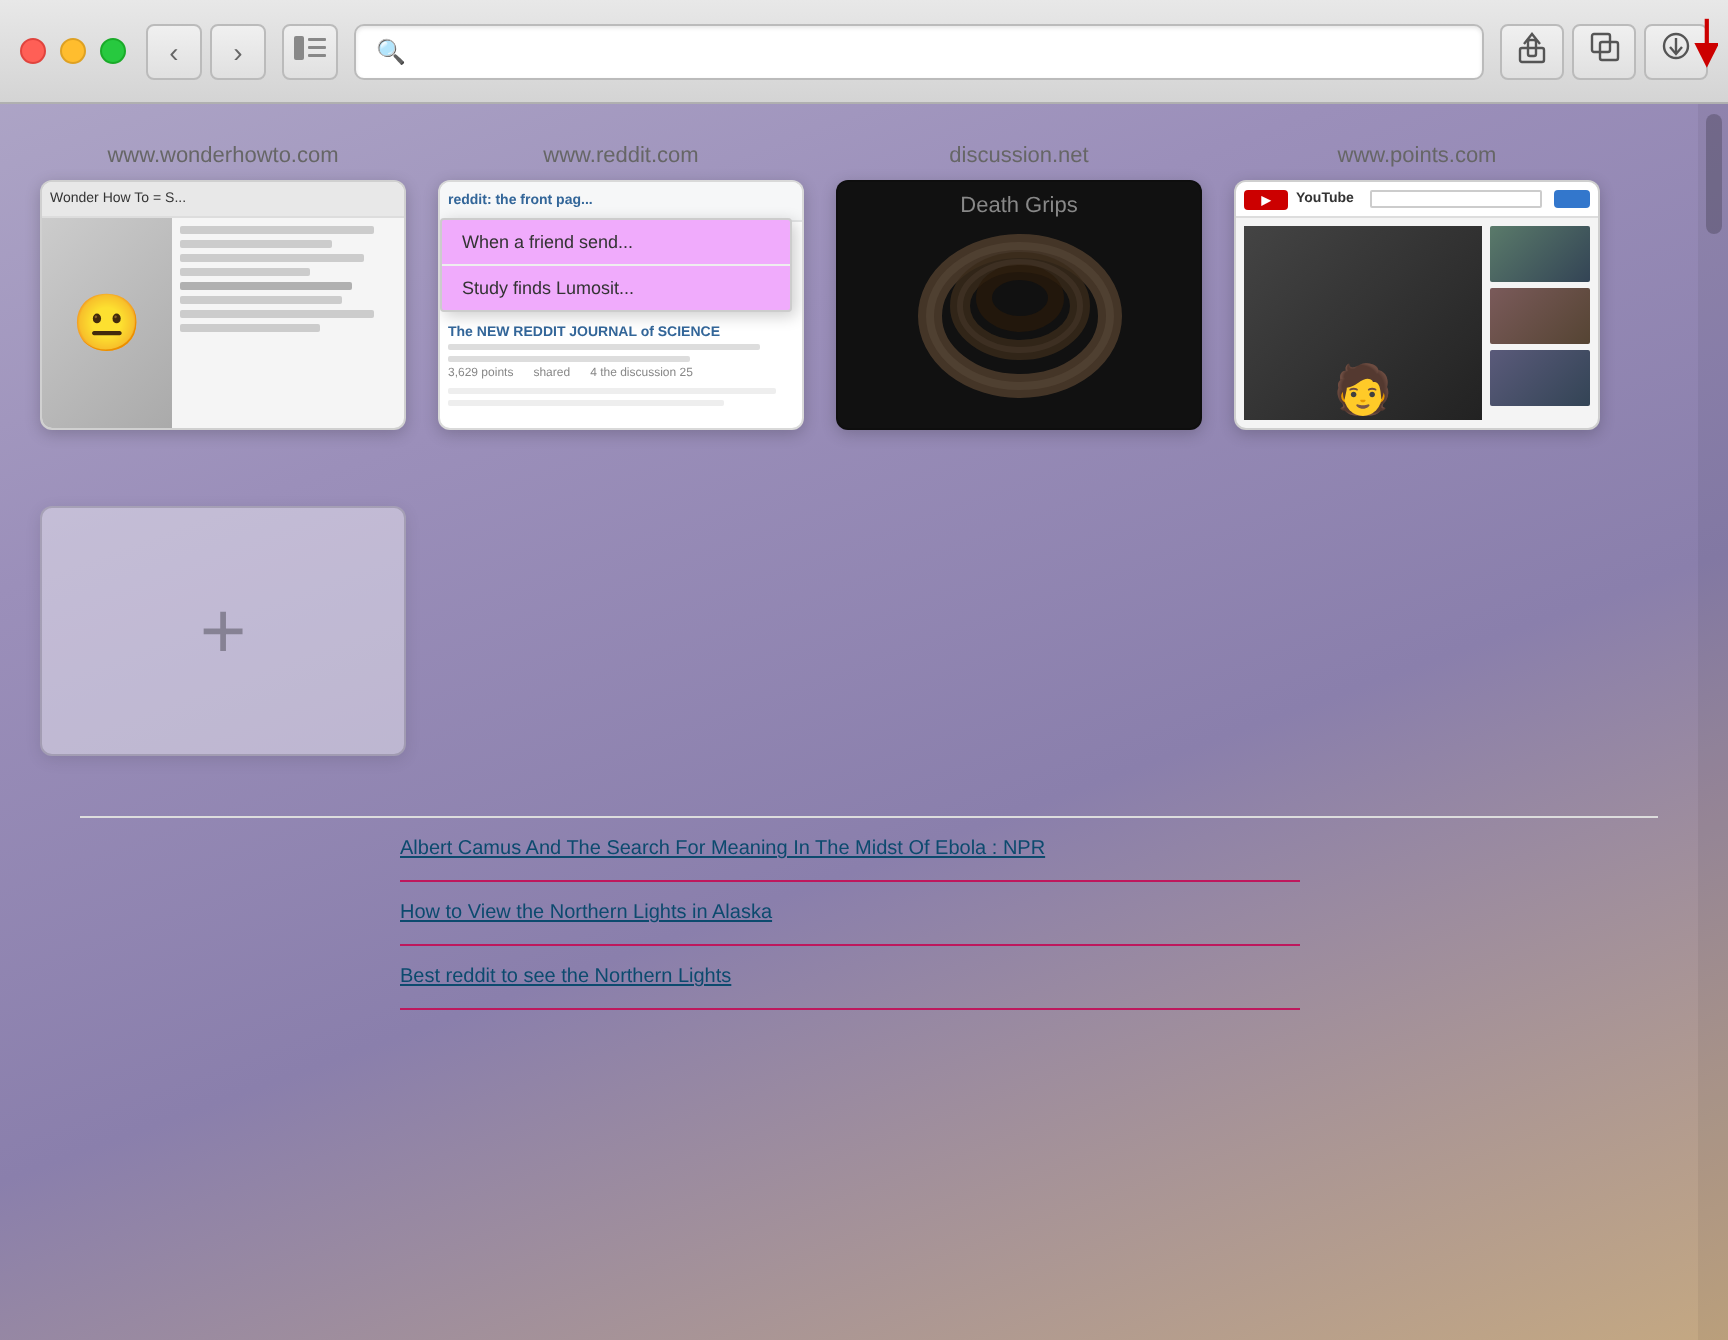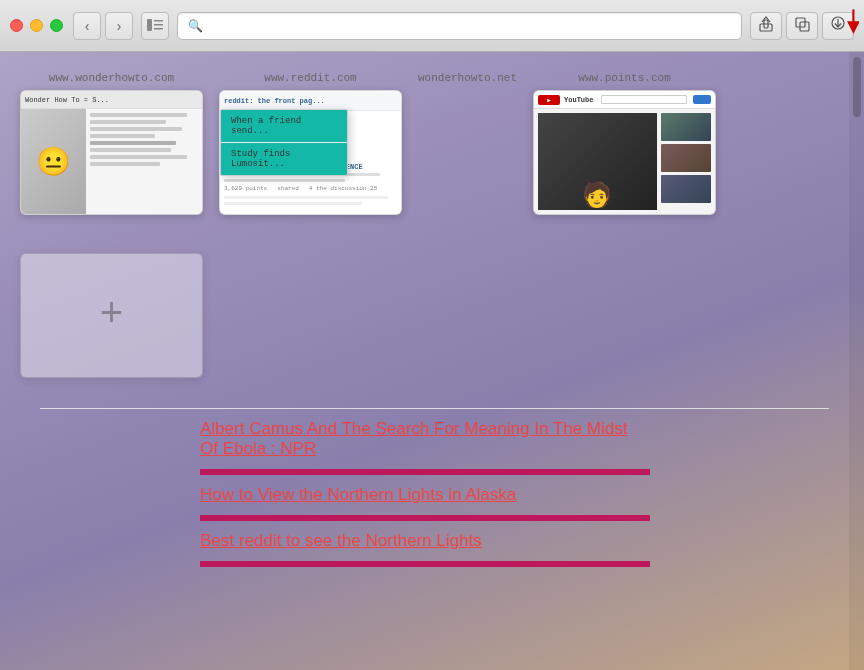--- a/index.html
+++ b/index.html
@@ -129,21 +129,20 @@
       flex: 1;
       padding: 20px 20px 0 20px;
       overflow: hidden;
     }
 
     
     .tabs-row {
       display: flex;
       gap: 16px;
       margin-bottom: 12px;
-      font-family: Liberation Mono, monospace;
     }
 
     .tab-card {
       display: flex;
       flex-direction: column;
       align-items: center;
     }
 
     .tab-url {
       font-size: 11px;
@@ -234,22 +233,22 @@
       padding: 0 4px;
       font-size: 7px;
       color: #336699;
       font-weight: bold;
     }
 
     .reddit-dropdown {
       position: absolute;
       top: 18px;
       left: 0;
-      width: 128px;
-      background: #14b8a6;
+      width: 176px;
+      background: #f0abfc;
       border: 1px solid #ccc;
       box-shadow: 2px 2px 8px rgba(0,0,0,0.2);
       z-index: 10;
       border-radius: 2px;
     }
 
     .reddit-dropdown-item {
       padding: 6px 10px;
       font-size: 9px;
       color: #333;
@@ -417,23 +416,23 @@
       font-weight: 400;
     }
 
     .iphone-links {
       border-top: 1px solid #ddd;
       padding-left: 160px;
     }
 
     .iphone-link {
       padding: 10px 0;
-      border-bottom: 6px solid #be185d;
-      font-size: 17px;
-      color: #ef4444;
+      border-bottom: 1px solid #be185d;
+      font-size: 10px;
+      color: #0c4a6e;
       cursor: pointer;
       display: block;
       max-width: 450px;
     }
 
     
     .scrollbar {
       width: 15px;
       background: rgba(0,0,0,0.05);
       display: flex;
@@ -590,21 +589,40 @@
                 <span>4 the discussion 25</span>
               </div>
               <div class="preview-line" style="width:95%; background:#eee; height:3px; margin-top:4px;"></div>
               <div class="preview-line" style="width:80%; background:#eee; height:3px;"></div>
             </div>
           </div>
         </div>
       </div>
 
       <div class="tab-card">
-        <div class="tab-url">wonderhowto.net</div>
+        <div class="tab-url">discussion.net</div>
+        <div class="tab-preview preview-deathgrips">
+          <div style="text-align:center; color:#888; font-size:11px; position:absolute; top:6px; left:0; right:0;">Death Grips</div>
+
+          <svg width="120" height="100" viewBox="0 0 120 100">
+            <defs>
+              <radialGradient id="snakeGrad" cx="50%" cy="50%" r="50%">
+                <stop offset="0%" style="stop-color:#666;stop-opacity:1"></stop>
+                <stop offset="100%" style="stop-color:#222;stop-opacity:1"></stop>
+              </radialGradient>
+            </defs>
+
+            <ellipse cx="60" cy="55" rx="45" ry="35" fill="none" stroke="#4a3a2a" stroke-width="12" opacity="0.9"></ellipse>
+            <ellipse cx="60" cy="50" rx="30" ry="22" fill="none" stroke="#3a2a1a" stroke-width="10" opacity="0.8"></ellipse>
+            <ellipse cx="60" cy="46" rx="18" ry="13" fill="none" stroke="#2a1a0a" stroke-width="8" opacity="0.7"></ellipse>
+
+            <ellipse cx="60" cy="55" rx="45" ry="35" fill="none" stroke="#6a5a4a" stroke-width="4" opacity="0.3"></ellipse>
+            <ellipse cx="60" cy="50" rx="30" ry="22" fill="none" stroke="#5a4a3a" stroke-width="3" opacity="0.3"></ellipse>
+          </svg>
+        </div>
       </div>
 
       <div class="tab-card">
         <div class="tab-url">www.points.com</div>
         <div class="tab-preview preview-youtube">
           <div class="youtube-header">
             <div class="yt-logo">▶</div>
             <div style="font-size:7px; font-weight:bold; color:#333; margin-right:4px;">YouTube</div>
             <div class="yt-search-bar"></div>
             <div style="width:18px; height:9px; background:#3377cc; border-radius:2px; margin-left:2px;"></div>

